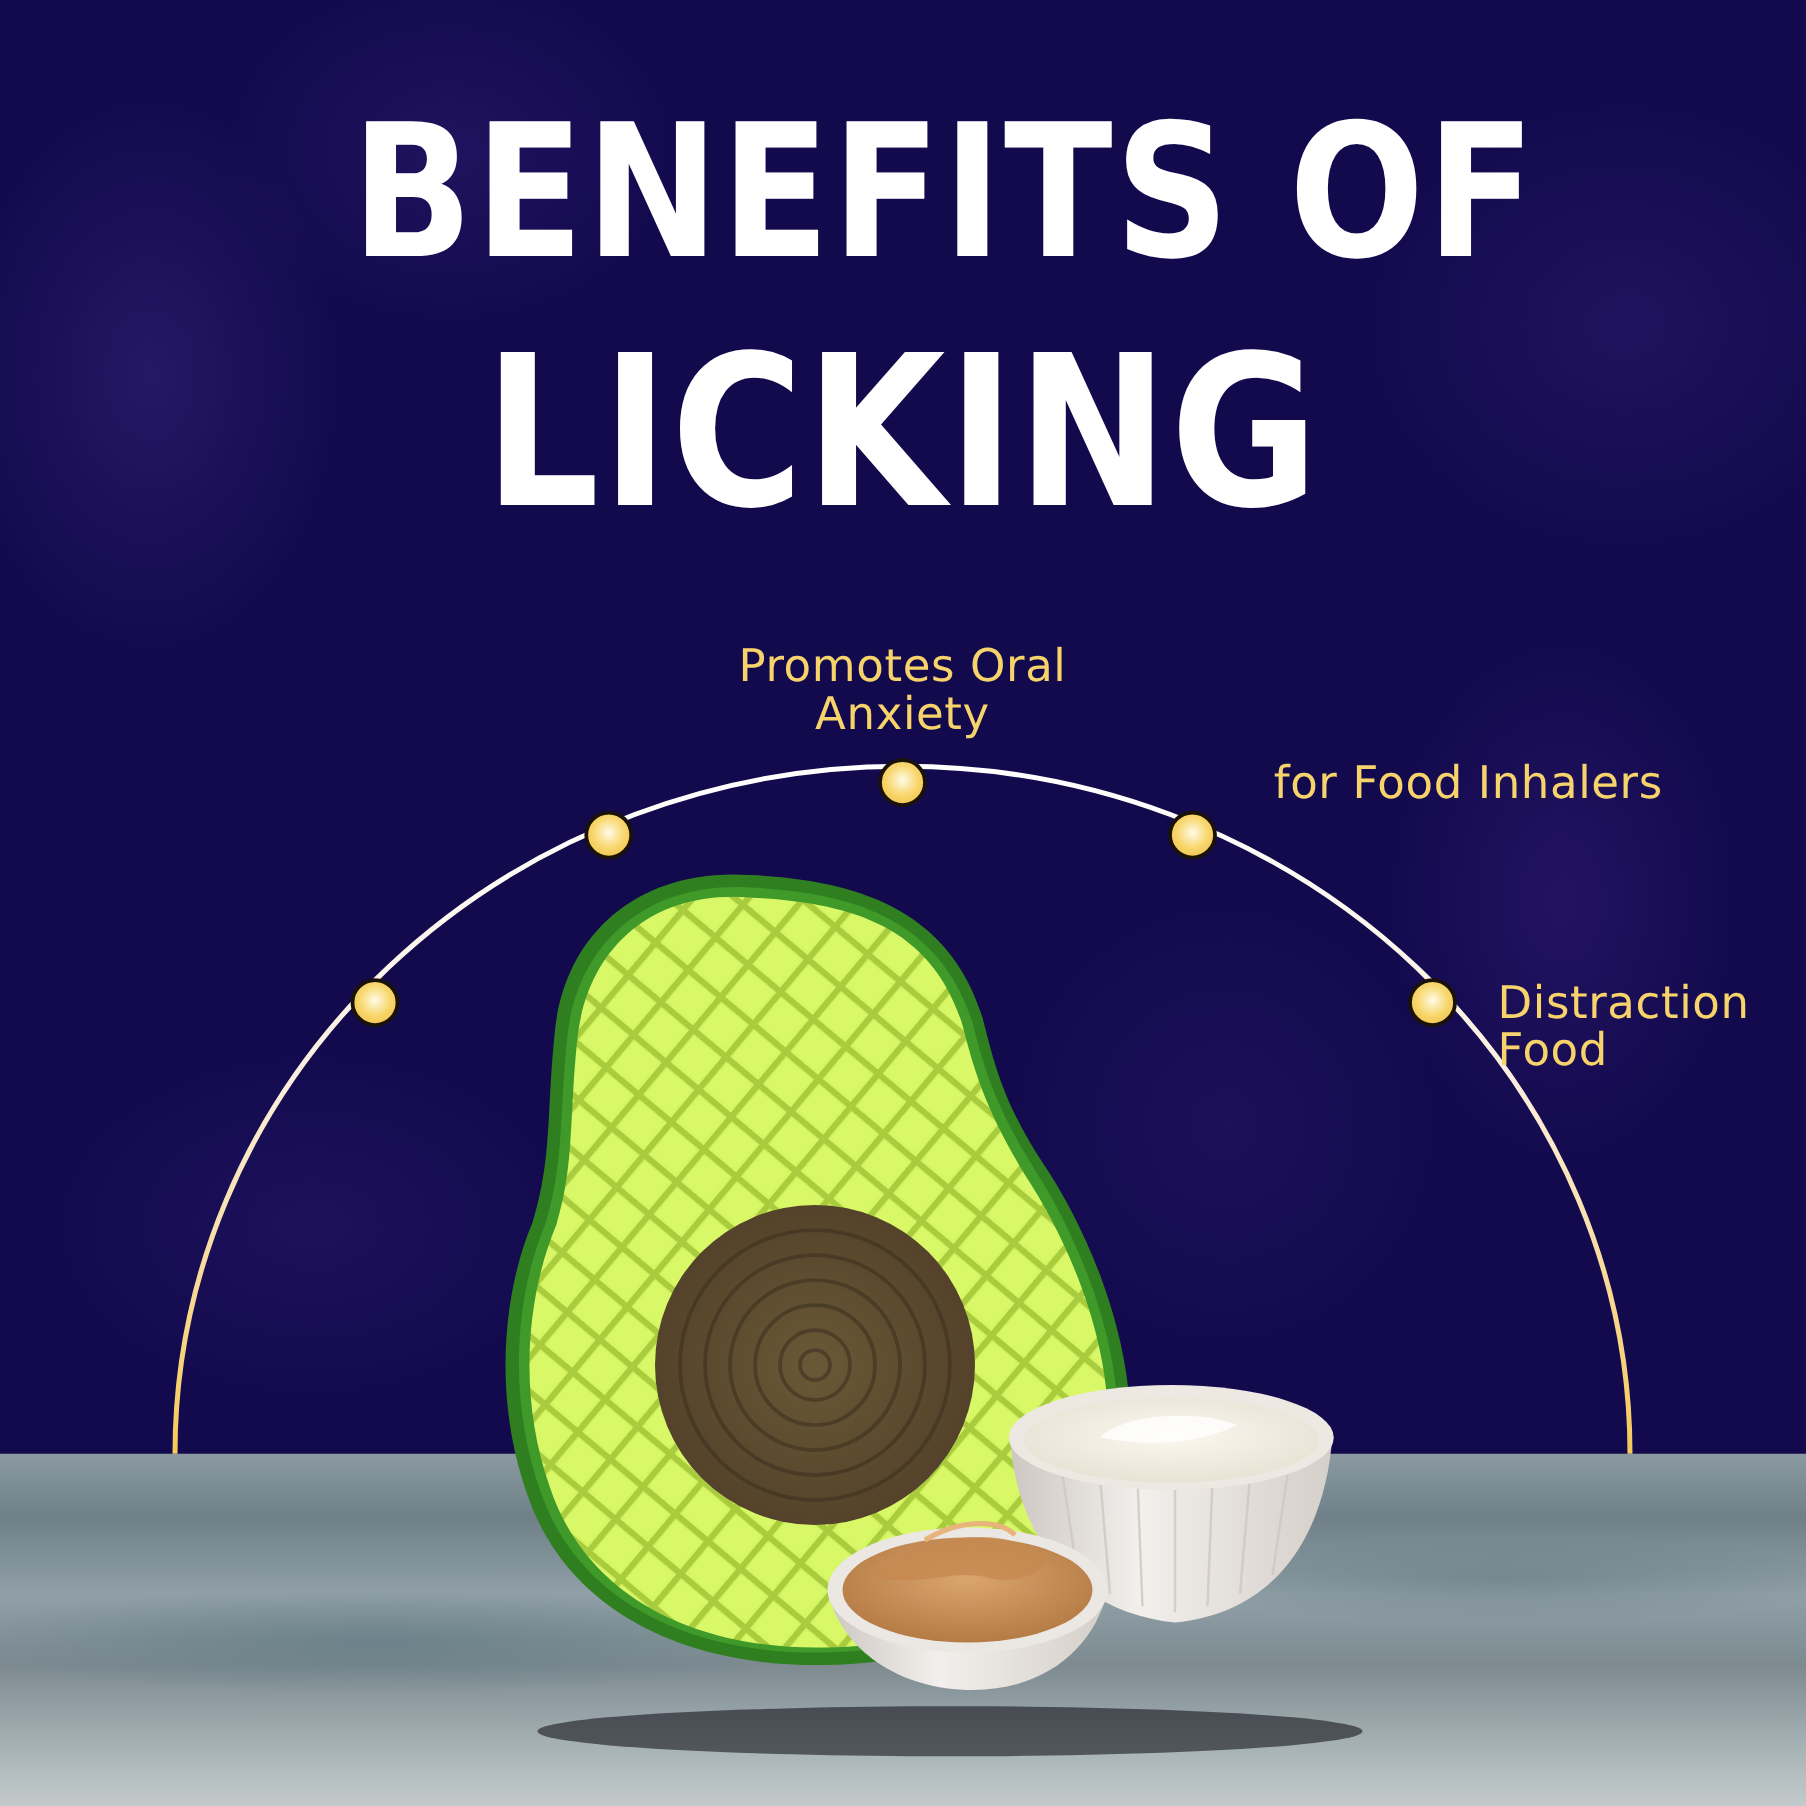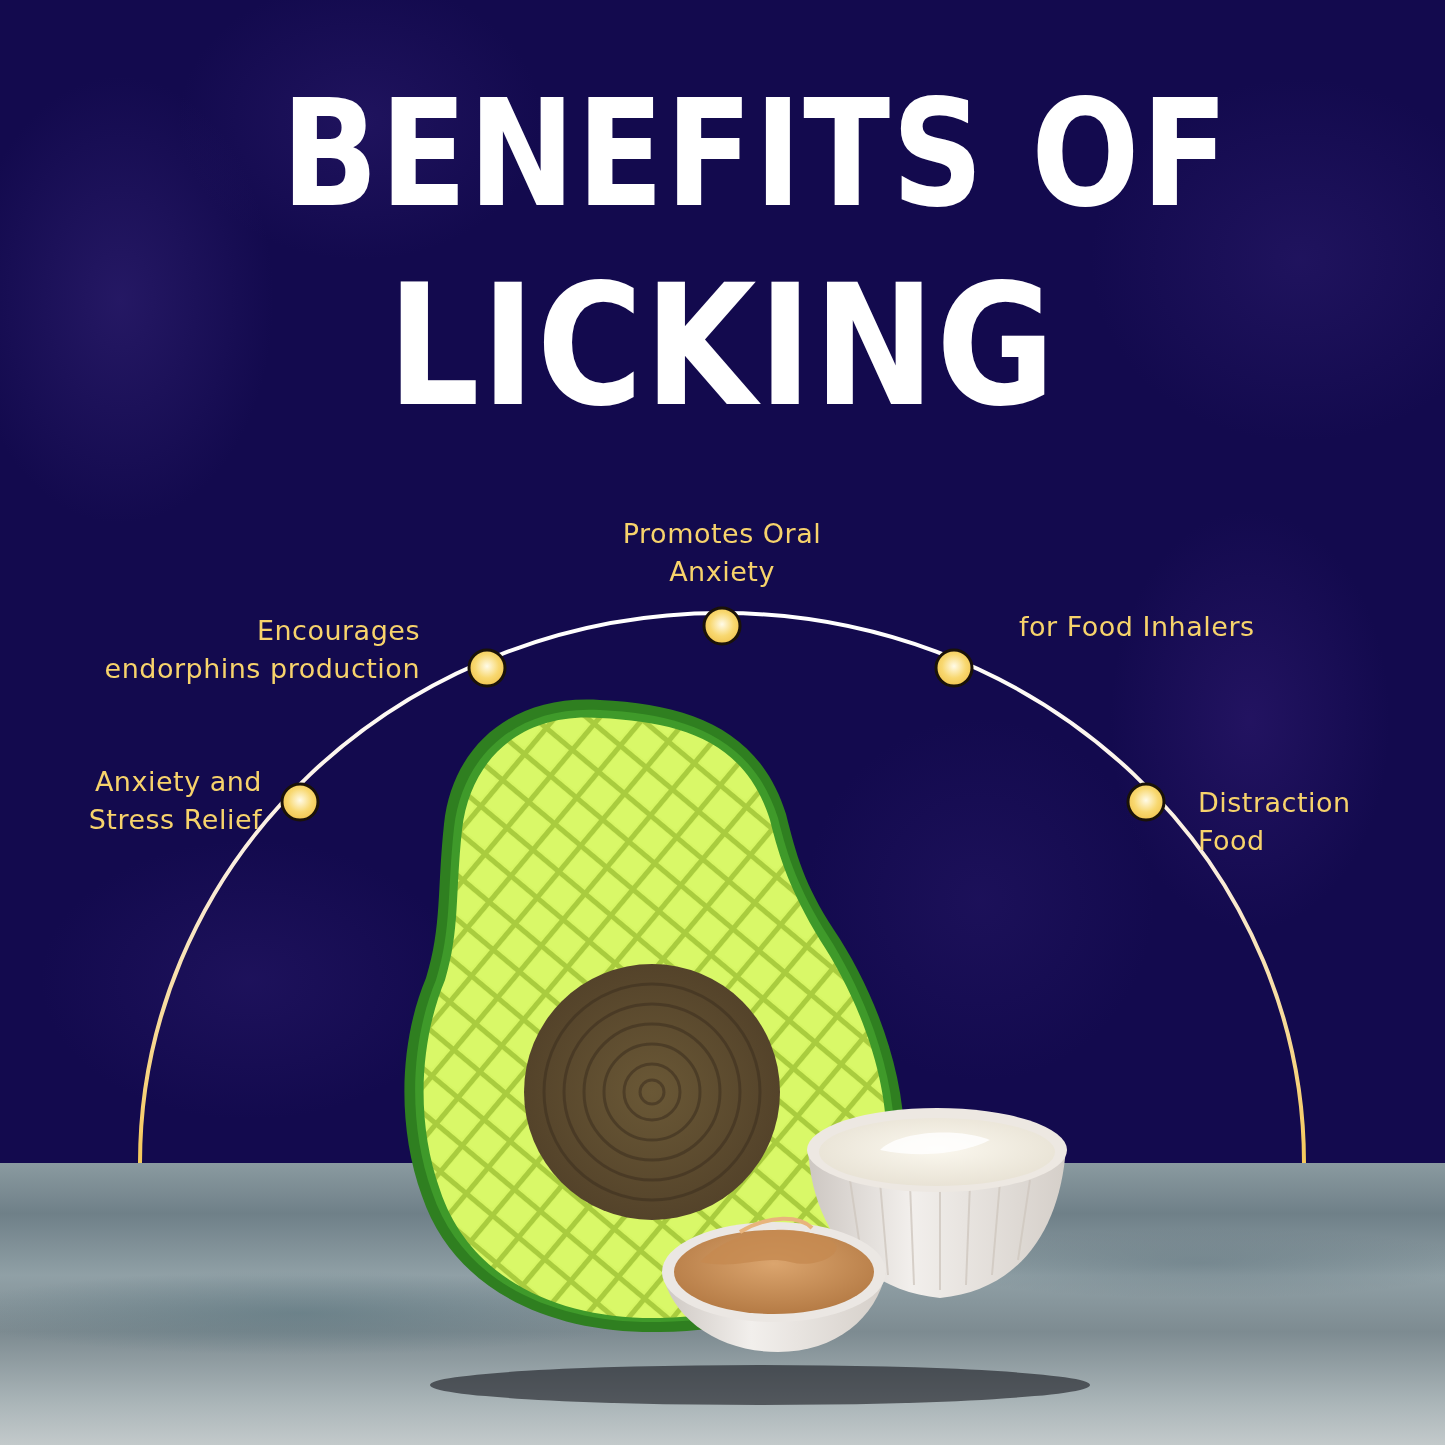--- a/index.html
+++ b/index.html
@@ -16,21 +16,21 @@
     }
     .title-line { position: absolute; left: 0; width: 1445px; text-align: center; color: #ffffff;
       font-family: "DejaVu Sans", sans-serif; font-weight: bold; letter-spacing: 2px; line-height: 1;
       white-space: nowrap; }
     .title-line span { display: inline-block; }
     .t1 { top: 80px; font-size: 148px; margin-left: 33px; }
     .t1 span { transform: scaleX(0.86); transform-origin: center; }
     .t2 { top: 262px; font-size: 168px; }
     .t2 span { transform: scaleX(0.86); transform-origin: center; }
     .label { position: absolute; color: #f7d36b; font-family: "DejaVu Sans", sans-serif;
-      font-size: 27px; line-height: 38px; white-space: nowrap; letter-spacing: 0.5px; }
+      font-size: 36px; line-height: 38px; white-space: nowrap; letter-spacing: 0.5px; }
     .label span { display: block; }
     .right-align { text-align: right; }
     .center-align { text-align: center; }
     svg.scene { position: absolute; left: 0; top: 0; }
     .floor { position: absolute; left: 0; top: 1163px; width: 1445px; height: 282px;
       background:
         radial-gradient(ellipse 360px 26px at 760px 1390px, rgba(0,0,0,0.75), transparent 75%),
         radial-gradient(ellipse 500px 60px at 300px 150px, rgba(80,110,120,0.45), transparent 70%),
         radial-gradient(ellipse 400px 50px at 1200px 100px, rgba(90,110,120,0.40), transparent 70%),
         linear-gradient(180deg, #8a9aa0 0%, #6f8088 18%, #90a0a6 40%, #7d8b91 60%, #aab5b8 85%, #c3cacb 100%);
@@ -137,28 +137,20 @@
     </g>
   </svg>
 
   <div class="title-line t1">
     <span>BENEFITS OF</span>
   </div>
   <div class="title-line t2">
     <span>LICKING</span>
   </div>
 
-  <div class="label right-align" style="right:1183px; top:763px;">
-    <span>Anxiety and</span>
-    <span>Stress Relief</span>
-  </div>
-  <div class="label right-align" style="right:1025px; top:612px;">
-    <span>Encourages</span>
-    <span>endorphins production</span>
-  </div>
   <div class="label center-align" style="left:572px; width:300px; top:515px;">
     <span>Promotes Oral</span>
     <span>Anxiety</span>
   </div>
   <div class="label" style="left:1019px; top:608px;">
     <span>for Food Inhalers</span>
   </div>
   <div class="label" style="left:1198px; top:784px;">
     <span>Distraction</span>
     <span>Food</span>

